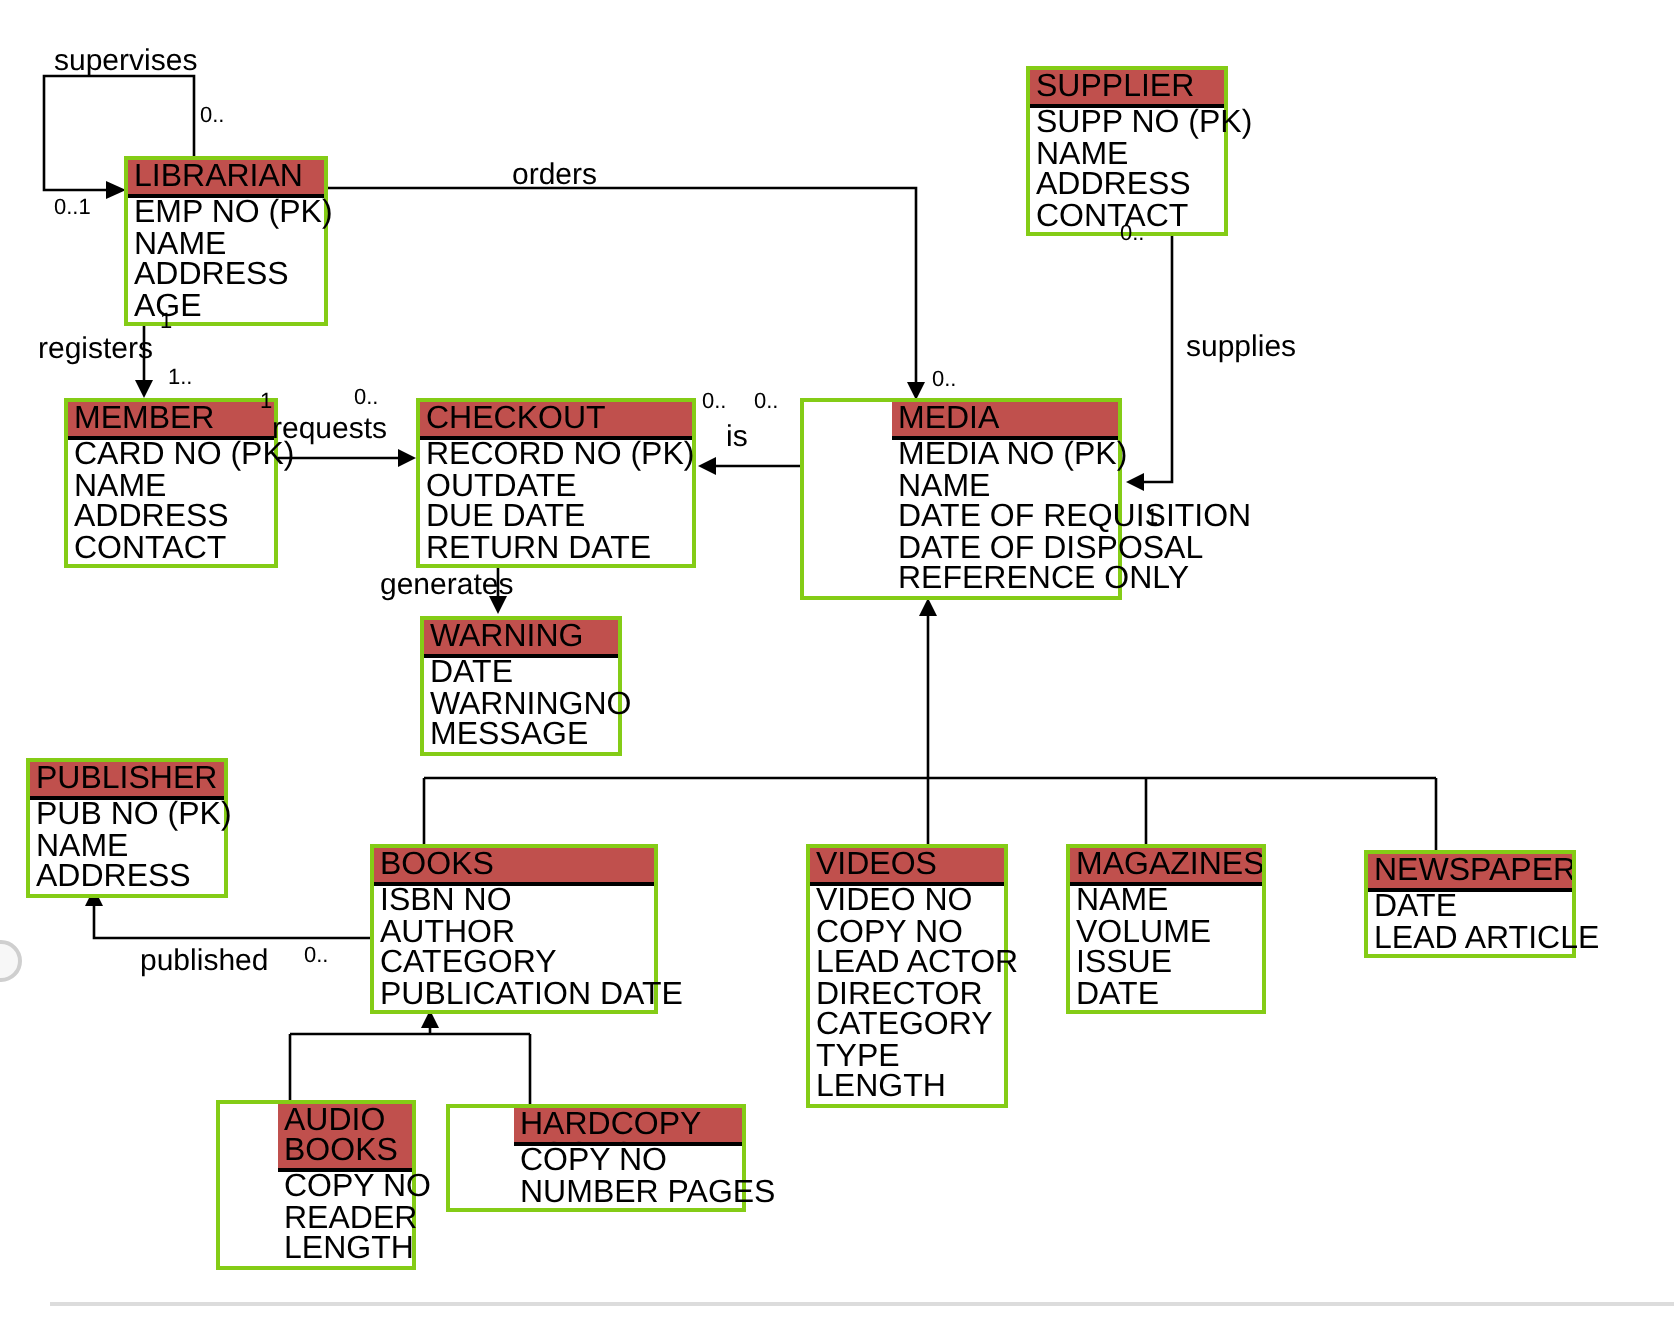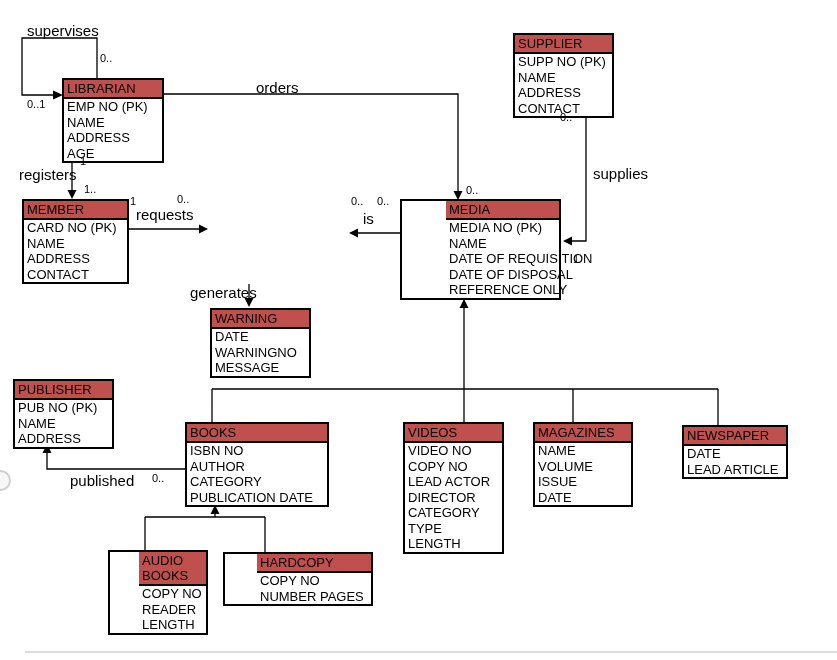--- a/index.html
+++ b/index.html
@@ -2,22 +2,22 @@
 <html><head>
 <meta charset="utf-8">
 <style>
   html,body{margin:0;padding:0;background:#ffffff;}
   #canvas{
     position:relative;width:837px;height:660px;background:#ffffff;overflow:hidden;
     font-family:"Liberation Sans", sans-serif;color:#000;
   }
   #connectors{position:absolute;left:0;top:0;}
   .entity{
-    position:absolute;box-sizing:border-box;border:2px solid #000000;background:#fff;
-    font-size:13px;
+    position:absolute;box-sizing:border-box;border:2px solid #84cc16;background:#fff;
+    font-size:16px;
   }
   .ehead{
     background:#C0504D;border-bottom:2px solid #000;
     height:15px;line-height:15px;padding:1px 3px;white-space:pre-line;overflow:hidden;
   }
   .two .ehead{height:30px;}
   .erow{height:15.5px;line-height:15.5px;padding:0 3px;white-space:nowrap;}
   .lbl{position:absolute;font-size:15px;white-space:nowrap;}
   .mult{position:absolute;font-size:11px;white-space:nowrap;}
   #bottom-divider{position:absolute;left:25px;right:0;top:651px;border-top:2px solid #dcdcdc;}
@@ -85,28 +85,35 @@
   </div>
 
   <div class="entity" style="left:513px;top:33px;width:101px;">
     <div class="ehead">SUPPLIER</div>
     <div class="erow">SUPP NO (PK)</div>
     <div class="erow">NAME</div>
     <div class="erow">ADDRESS</div>
     <div class="erow">CONTACT</div>
   </div>
 
-  <div class="entity" style="left:22px;top:199px;width:107px;">
+  <div class="entity" style="left:32px;top:199px;width:107px;">
     <div class="ehead">MEMBER</div>
     <div class="erow">CARD NO (PK)</div>
     <div class="erow">NAME</div>
     <div class="erow">ADDRESS</div>
     <div class="erow">CONTACT</div>
   </div>
 
+  <div class="entity" style="left:208px;top:199px;width:140px;">
+    <div class="ehead">CHECKOUT</div>
+    <div class="erow">RECORD NO (PK)</div>
+    <div class="erow">OUTDATE</div>
+    <div class="erow">DUE DATE</div>
+    <div class="erow">RETURN DATE</div>
+  </div>
 
   <div class="entity" style="left:400px;top:199px;width:161px;padding-left:44px;">
     <div class="ehead">MEDIA</div>
     <div class="erow">MEDIA NO (PK)</div>
     <div class="erow">NAME</div>
     <div class="erow">DATE OF REQUISITION</div>
     <div class="erow">DATE OF DISPOSAL</div>
     <div class="erow">REFERENCE ONLY</div>
   </div>
 

